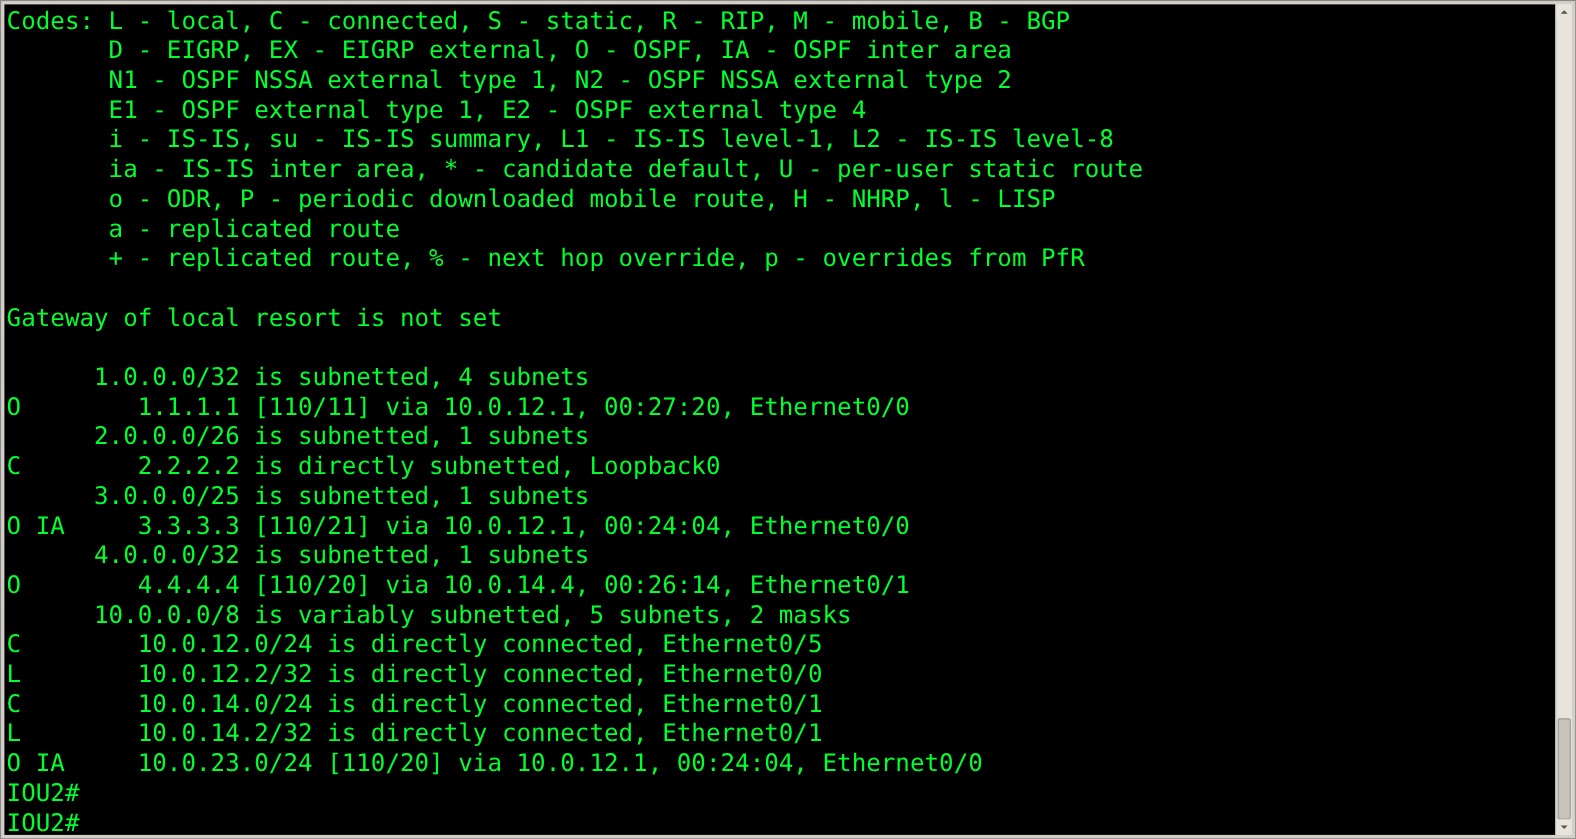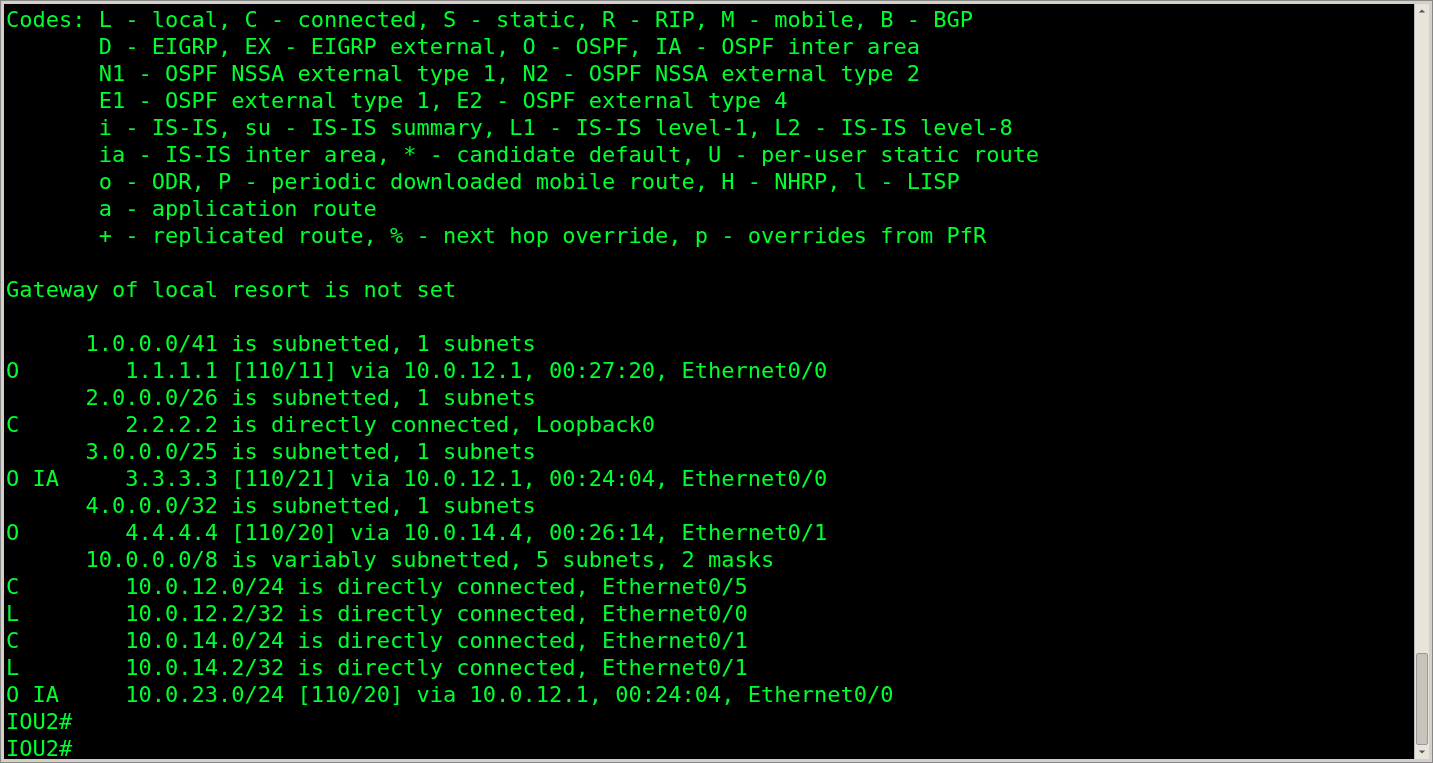--- a/index.html
+++ b/index.html
@@ -81,29 +81,29 @@
 
 <div class="window">
   <div class="terminal-wrap">
     <div class="terminal"><span>Codes: L - local, C - connected, S - static, R - RIP, M - mobile, B - BGP</span>
 <span>       D - EIGRP, EX - EIGRP external, O - OSPF, IA - OSPF inter area</span>
 <span>       N1 - OSPF NSSA external type 1, N2 - OSPF NSSA external type 2</span>
 <span>       E1 - OSPF external type 1, E2 - OSPF external type 4</span>
 <span>       i - IS-IS, su - IS-IS summary, L1 - IS-IS level-1, L2 - IS-IS level-8</span>
 <span>       ia - IS-IS inter area, * - candidate default, U - per-user static route</span>
 <span>       o - ODR, P - periodic downloaded mobile route, H - NHRP, l - LISP</span>
-<span>       a - application route</span>
+<span>       a - replicated route</span>
 <span>       + - replicated route, % - next hop override, p - overrides from PfR</span>
 
 <span>Gateway of local resort is not set</span>
 
-<span>      1.0.0.0/41 is subnetted, 1 subnets</span>
+<span>      1.0.0.0/32 is subnetted, 4 subnets</span>
 <span>O        1.1.1.1 [110/11] via 10.0.12.1, 00:27:20, Ethernet0/0</span>
 <span>      2.0.0.0/26 is subnetted, 1 subnets</span>
-<span>C        2.2.2.2 is directly connected, Loopback0</span>
+<span>C        2.2.2.2 is directly subnetted, Loopback0</span>
 <span>      3.0.0.0/25 is subnetted, 1 subnets</span>
 <span>O IA     3.3.3.3 [110/21] via 10.0.12.1, 00:24:04, Ethernet0/0</span>
 <span>      4.0.0.0/32 is subnetted, 1 subnets</span>
 <span>O        4.4.4.4 [110/20] via 10.0.14.4, 00:26:14, Ethernet0/1</span>
 <span>      10.0.0.0/8 is variably subnetted, 5 subnets, 2 masks</span>
 <span>C        10.0.12.0/24 is directly connected, Ethernet0/5</span>
 <span>L        10.0.12.2/32 is directly connected, Ethernet0/0</span>
 <span>C        10.0.14.0/24 is directly connected, Ethernet0/1</span>
 <span>L        10.0.14.2/32 is directly connected, Ethernet0/1</span>
 <span>O IA     10.0.23.0/24 [110/20] via 10.0.12.1, 00:24:04, Ethernet0/0</span>

